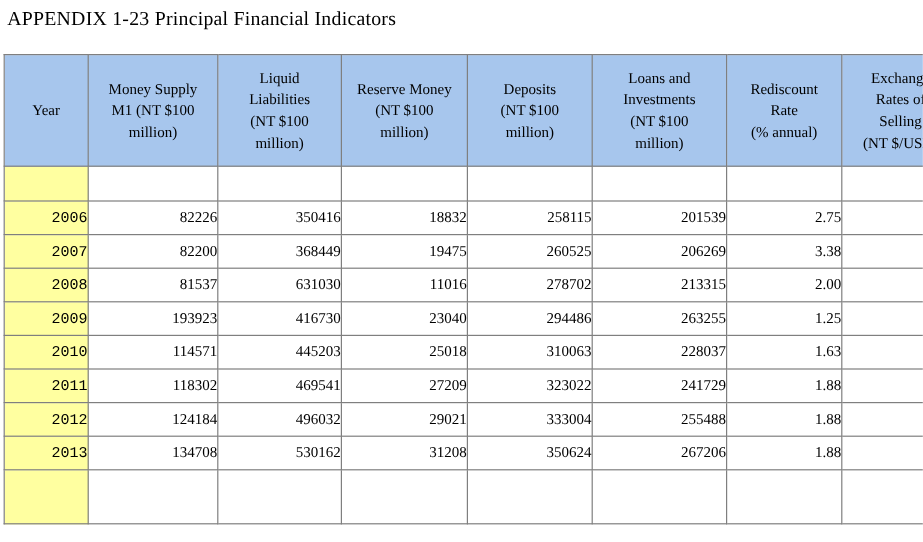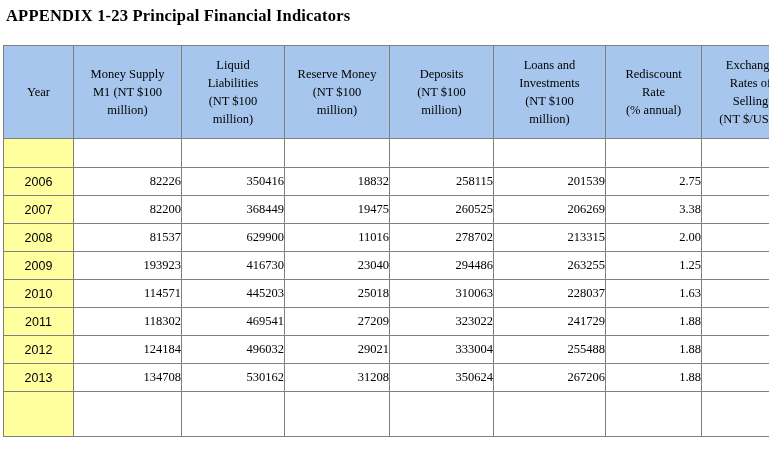--- a/index.html
+++ b/index.html
@@ -15,21 +15,20 @@
     position: relative;
     overflow: hidden;
   }
   .page-title {
     font-family: "Liberation Serif", serif;
     font-size: 16.5px;
     color: #000000;
     padding: 6px 0 0 6px;
     letter-spacing: 0.2px;
     white-space: nowrap;
-    font-weight: bold;
   }
   .table-wrap {
     position: absolute;
     left: 3px;
     top: 45px;
     width: 763px;
   }
   table.fin {
     border-collapse: collapse;
     width: 763px;
@@ -58,23 +57,23 @@
   .col-money { width: 108px; }
   .col-liq   { width: 103px; }
   .col-res   { width: 105px; }
   .col-dep   { width: 104px; }
   .col-loan  { width: 112px; }
   .col-redis { width: 96px; }
   .col-exch  { width: 98px; }
 
   td.year-cell {
     background: #ffffa0;
-    font-family: Liberation Sans, sans-serif;
+    font-family: Liberation Mono, monospace;
     font-size: 12.5px;
-    text-align: center;
+    text-align: right;
     padding-left: 6px;
     height: 27px;
   }
   td.num {
     background: #ffffff;
     font-family: "Liberation Serif", serif;
     font-size: 12.5px;
     text-align: right;
     padding-right: 10px;
     height: 27px;
@@ -173,21 +172,21 @@
           <td class="num">368449</td>
           <td class="num">19475</td>
           <td class="num">260525</td>
           <td class="num">206269</td>
           <td class="num">3.38</td>
           <td class="num">32.49</td>
         </tr>
         <tr>
           <td class="year-cell">2008</td>
           <td class="num">81537</td>
-          <td class="num">629900</td>
+          <td class="num">631030</td>
           <td class="num">11016</td>
           <td class="num">278702</td>
           <td class="num">213315</td>
           <td class="num">2.00</td>
           <td class="num">32.91</td>
         </tr>
         <tr>
           <td class="year-cell">2009</td>
           <td class="num">193923</td>
           <td class="num">416730</td>

